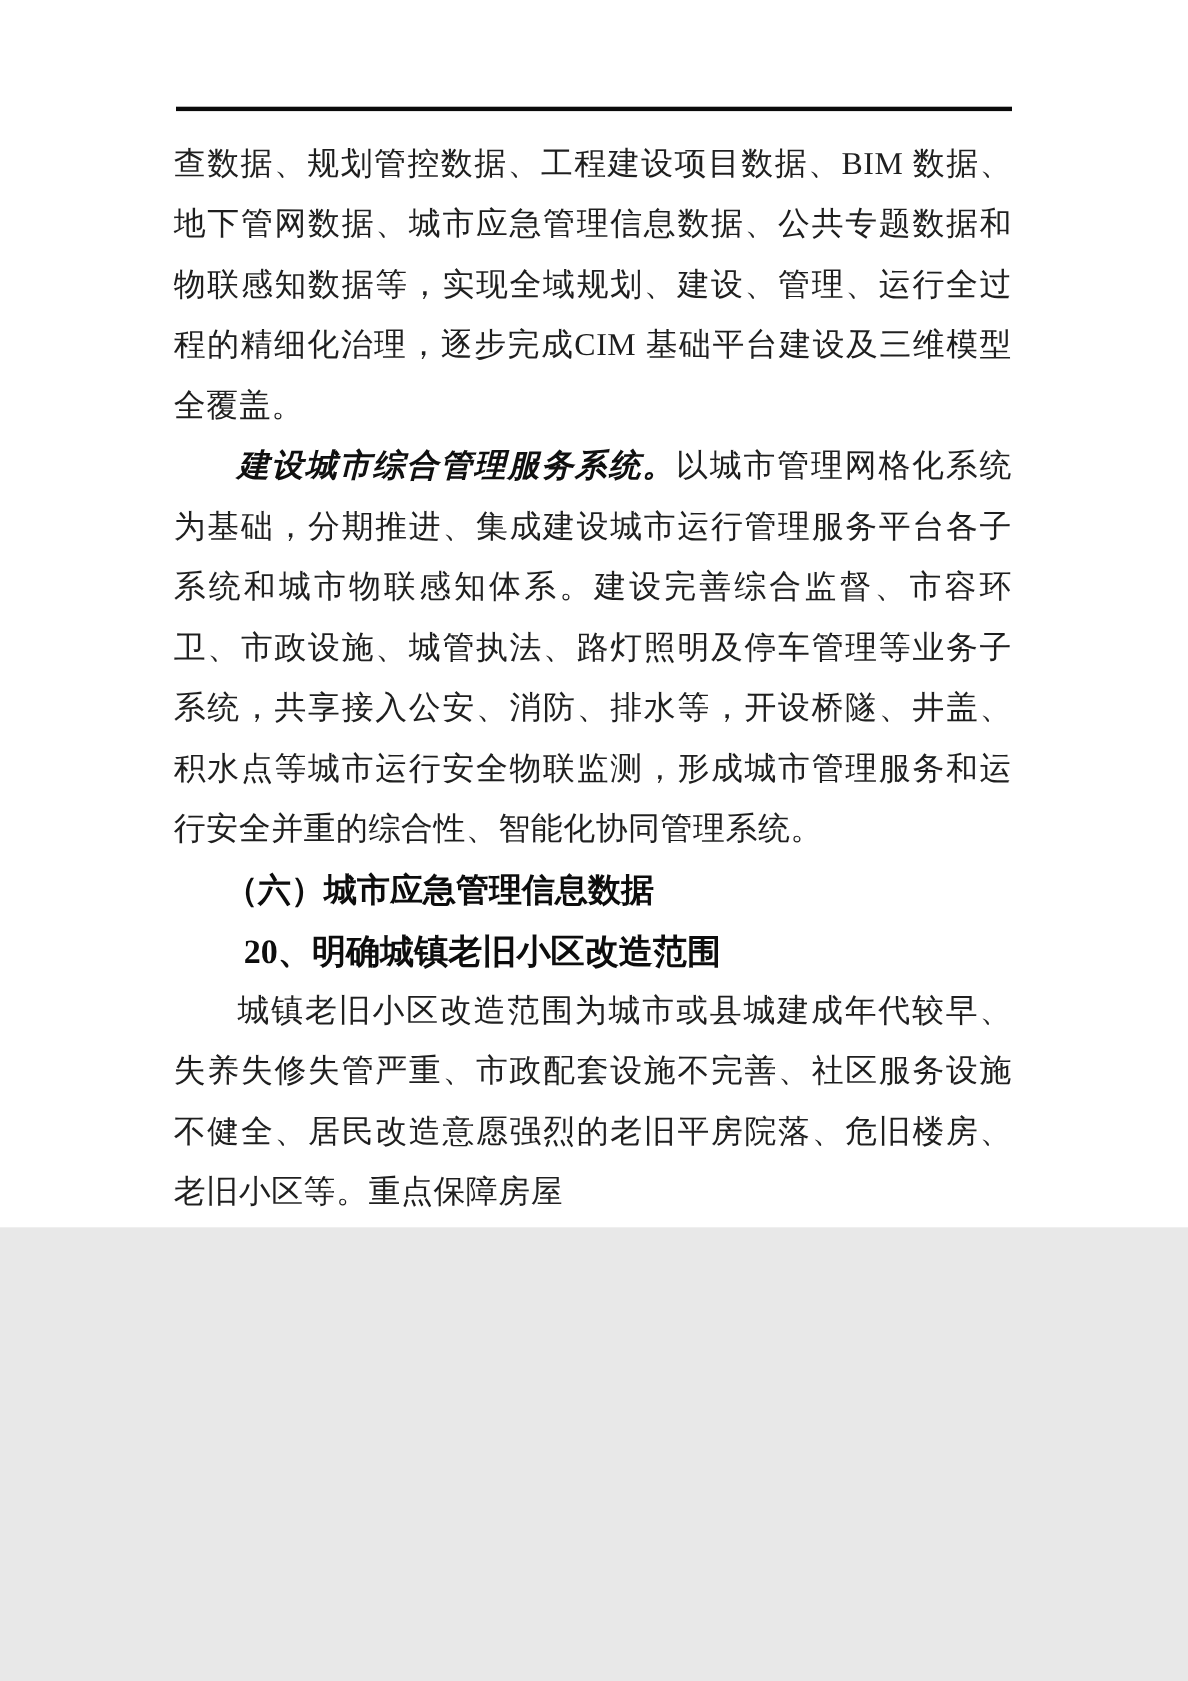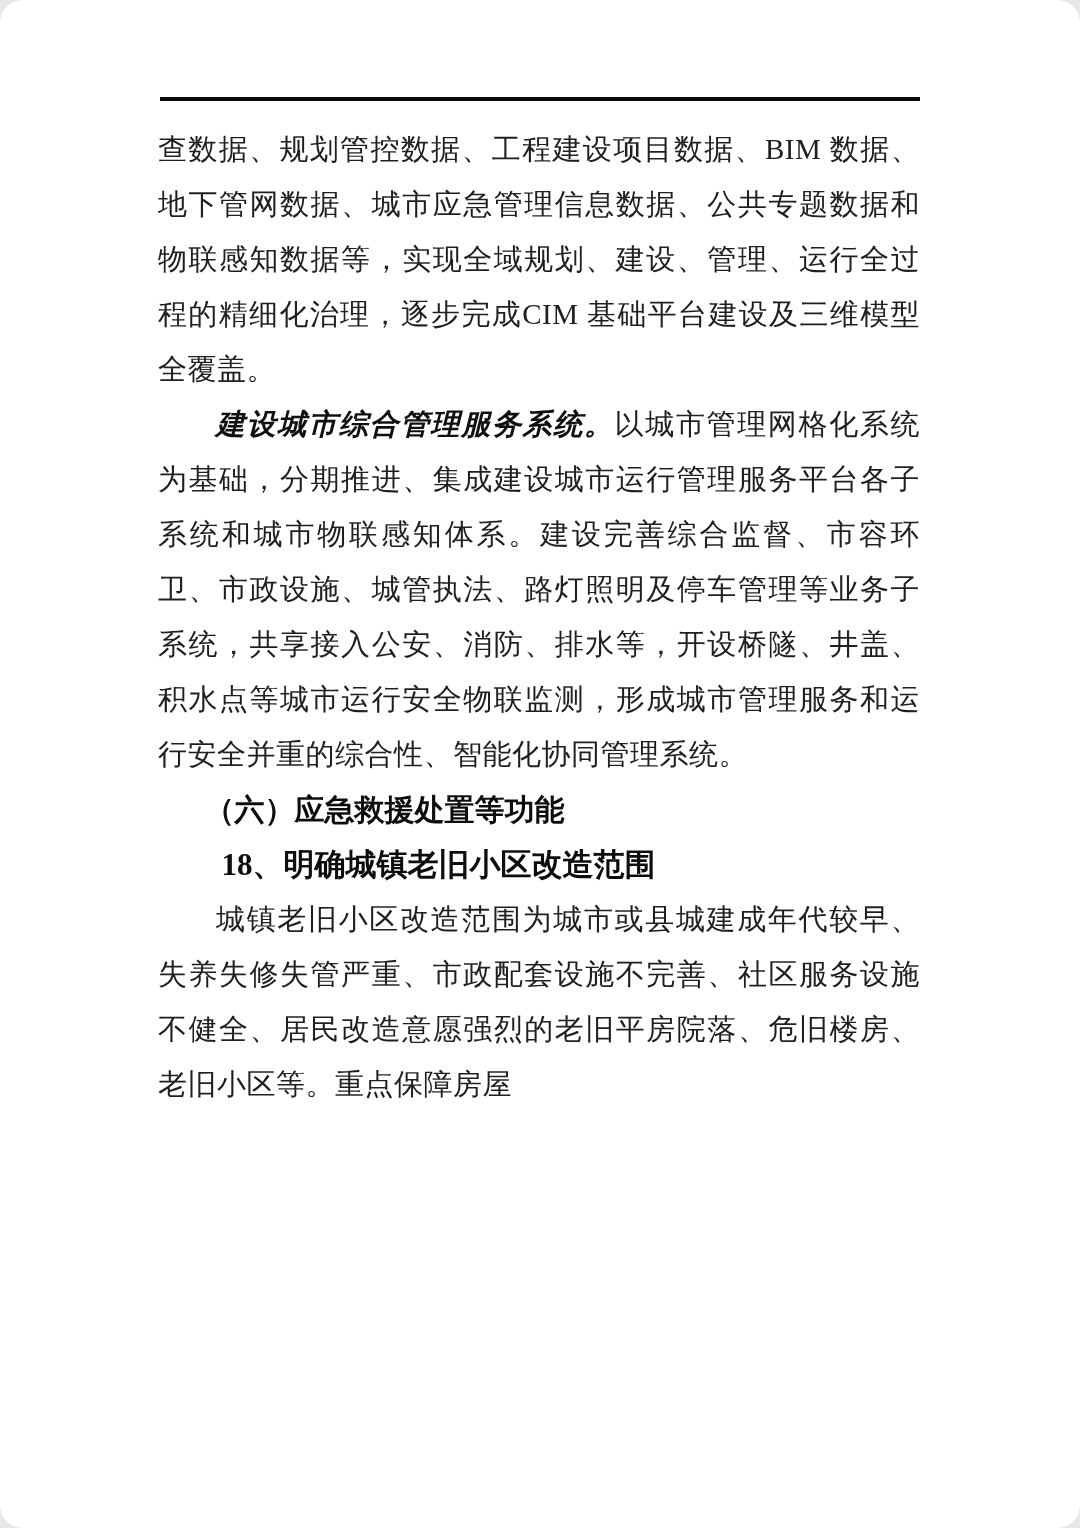--- a/index.html
+++ b/index.html
@@ -1,26 +1,25 @@
 <!DOCTYPE html>
 <html><head>
 <meta charset="utf-8">
 <style>
   * { margin: 0; padding: 0; box-sizing: border-box; }
   html, body { background: #e8e8e8; }
   .page {
     position: relative;
     width: 1080px;
-    height: 1528px;
+    height: 1116px;
     margin: 0 auto;
     background: #ffffff;
     overflow: hidden;
     font-family: "Liberation Serif", "DejaVu Serif", serif;
     color: #1f1f1f;
-    border-radius: 23px;
   }
   .top-rule {
     position: absolute;
     left: 160px;
     top: 97px;
     width: 760px;
     height: 4px;
     background: #0a0a0a;
   }
   .content {
@@ -77,22 +76,22 @@
 
   <div class="top-rule"></div>
 
   <div class="content">
 
     <p class="para first"><span>查数据、规划管控数据、工程建设项目数据、BIM 数据、地下管网数据、城市应急管理信息数据、公共专题数据和物联感知数据等，实现全域规划、建设、管理、运行全过程的精细化治理，逐步完成CIM 基础平台建设及三维模型全覆盖。</span></p>
 
     <p class="para"><span class="lead">建设城市综合管理服务系统。</span><span>以城市管理网格化系统为基础，分期推进、集成建设城市运行管理服务平台各子系统和城市物联感知体系。建设完善综合监督、市容环卫、市政设施、城管执法、路灯照明及停车管理等业务子系统，共享接入公安、消防、排水等，开设桥隧、井盖、积水点等城市运行安全物联监测，形成城市管理服务和运行安全并重的综合性、智能化协同管理系统。</span></p>
 
 
-    <div class="h-section">（六）应急救援处置等功能</div>
+    <div class="h-section">（六）城市应急管理信息数据</div>
 
-    <div class="h-item">18、明确城镇老旧小区改造范围</div>
+    <div class="h-item">20、明确城镇老旧小区改造范围</div>
 
     <p class="para"><span>城镇老旧小区改造范围为城市或县城建成年代较早、失养失修失管严重、市政配套设施不完善、社区服务设施不健全、居民改造意愿强烈的老旧平房院落、危旧楼房、老旧小区等。重点保障房屋</span></p>
 
   </div>
 
 
 </div>
 
 </body></html>

